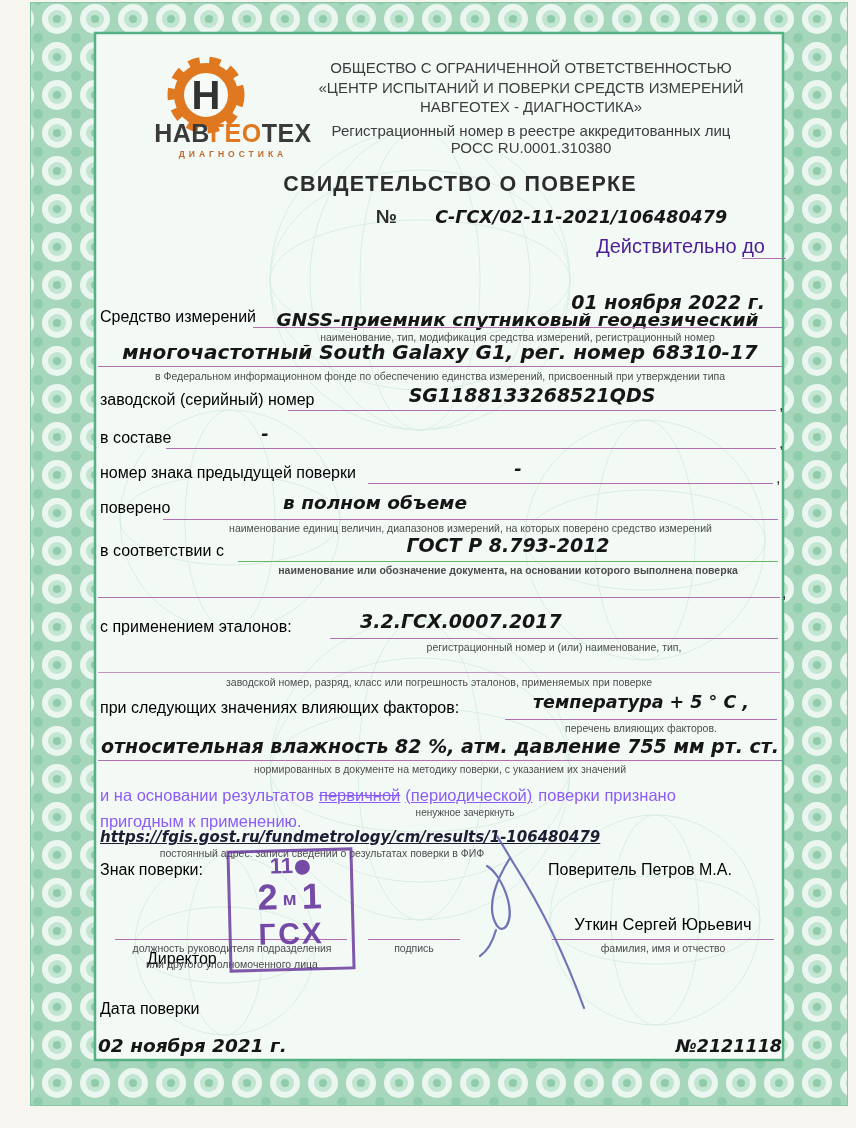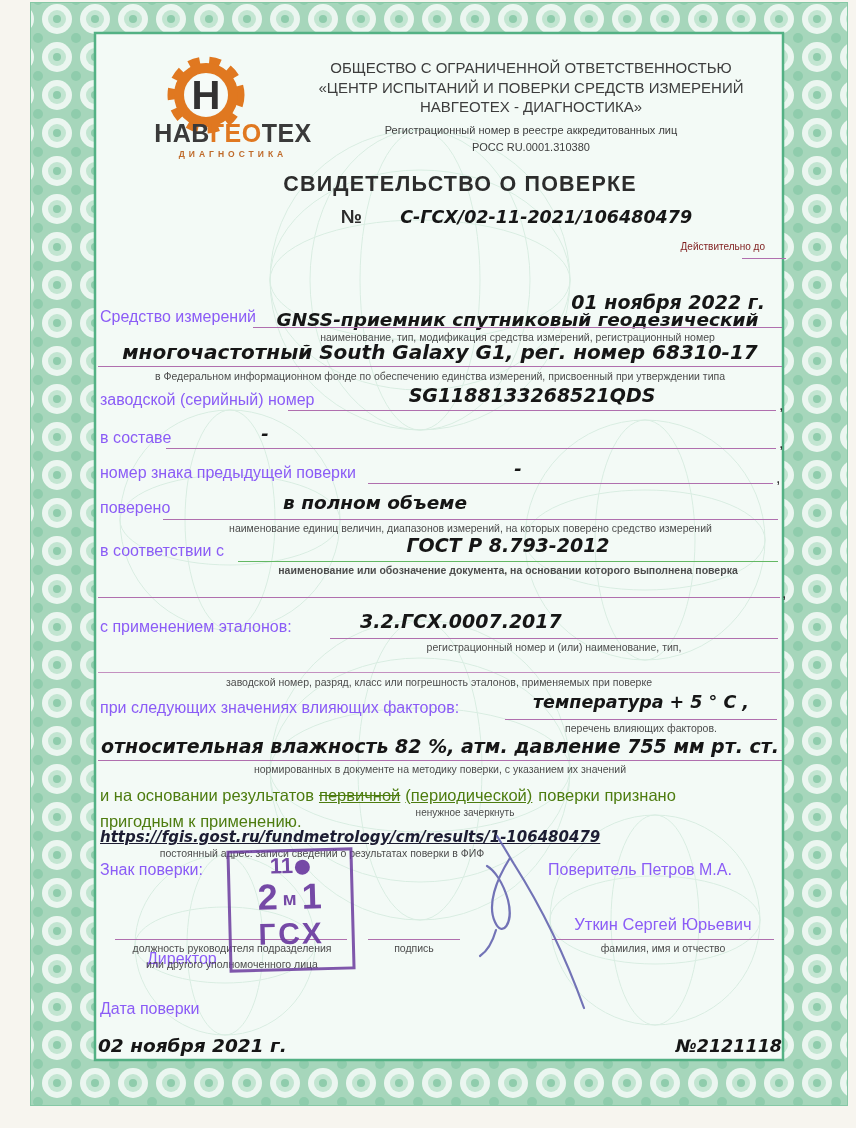--- a/index.html
+++ b/index.html
@@ -1,51 +1,51 @@
 <!DOCTYPE html>
 <html><head>
 <meta charset="utf-8">
 <style>
   html,body{margin:0;padding:0;}
   body{width:856px;height:1128px;background:#f7f5ef;overflow:hidden;
        font-family:"Liberation Sans",sans-serif;}
   #cert{position:relative;width:856px;height:1128px;}
   svg{display:block;}
   .abs{position:absolute;}
-  .lbl{font-size:16px;color:#8b5cf6;white-space:nowrap;}
+  .lbl{font-size:16px;color:#000000;white-space:nowrap;}
   .val{font-family:"DejaVu Sans",sans-serif;font-style:italic;font-weight:bold;
        color:#161616;white-space:nowrap;}
   .hint{font-size:10.5px;color:#4c4c4c;white-space:nowrap;text-align:center;}
   .fline{height:0;border-bottom:1.6px solid #b06fae;}
   .fline.green{border-bottom-color:#63b863;}
   .fline.thin{border-bottom-width:1.2px;border-bottom-color:#c490c0;}
   .comma{font-size:16px;color:#333;}
   .center{text-align:center;}
   .right{text-align:right;}
 
   
   .org{left:300px;top:58px;width:462px;text-align:center;color:#3d3d3d;}
   .org .o1{font-size:15px;line-height:19.5px;}
-  .org .o2{font-size:11px;margin-top:5px;line-height:17px;}
+  .org .o2{font-size:15px;margin-top:5px;line-height:17px;}
   .brand{left:140px;top:119px;width:186px;text-align:center;font-weight:bold;
          font-size:25px;color:#3a3a3a;letter-spacing:.5px;}
   .brand .geo{color:#e07820;}
   .brandsub{left:140px;top:149px;width:186px;text-align:center;font-size:8.5px;
             letter-spacing:4px;color:#bf6a2a;font-weight:bold;}
   .title{left:120px;top:172px;width:680px;text-align:center;font-size:21.5px;
          font-weight:bold;letter-spacing:1.2px;color:#2c2c2c;}
-  .numrow{left:341px;top:206px;}
+  .numrow{left:376px;top:206px;}
   .numrow .no{font-size:19px;color:#2c2c2c;font-weight:bold;}
   .numrow .nv{font-size:17.5px;margin-left:38px;}
-  .valid-lbl{left:480px;top:241px;width:285px;font-size:10px;color:#7f1d1d;}
+  .valid-lbl{left:480px;top:235px;width:285px;font-size:20px;color:#4c1d95;}
   .valid-val{left:480px;top:271px;width:285px;font-size:19px;margin-top:20px;}
 
   .strike{text-decoration:underline line-through;margin:0 5px;}
   .uline{text-decoration:underline;margin-right:6px;}
-  .concl{font-size:16.5px;color:#4d7c0f;white-space:nowrap;}
+  .concl{font-size:16.5px;color:#8b5cf6;white-space:nowrap;}
   .linkline{font-size:15px;text-decoration:underline;color:#1d1d33;}
 
   
   .stamp{left:228px;top:849px;width:120px;height:116px;
          border:3.5px solid rgba(106,58,158,.85);transform:rotate(-1.5deg);
          color:rgba(106,58,158,.92);font-weight:bold;text-align:center;
          font-family:"Liberation Sans",sans-serif;z-index:4;}
   .stamp .r1{font-size:22px;line-height:24px;margin-top:2px;}
   .stamp .dot{display:inline-block;width:15px;height:15px;border-radius:50%;
               background:rgba(106,58,158,.92);vertical-align:middle;margin-left:2px;}

